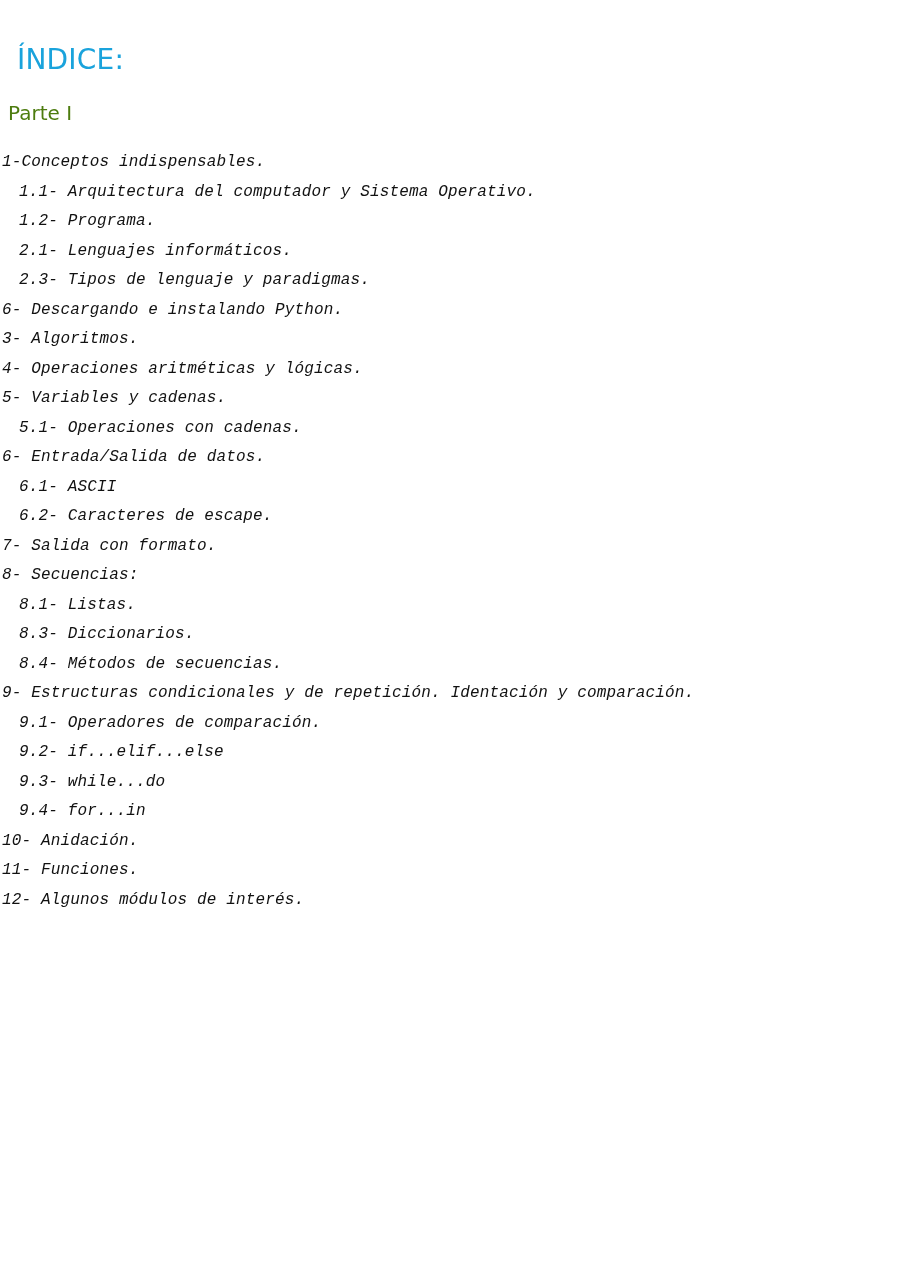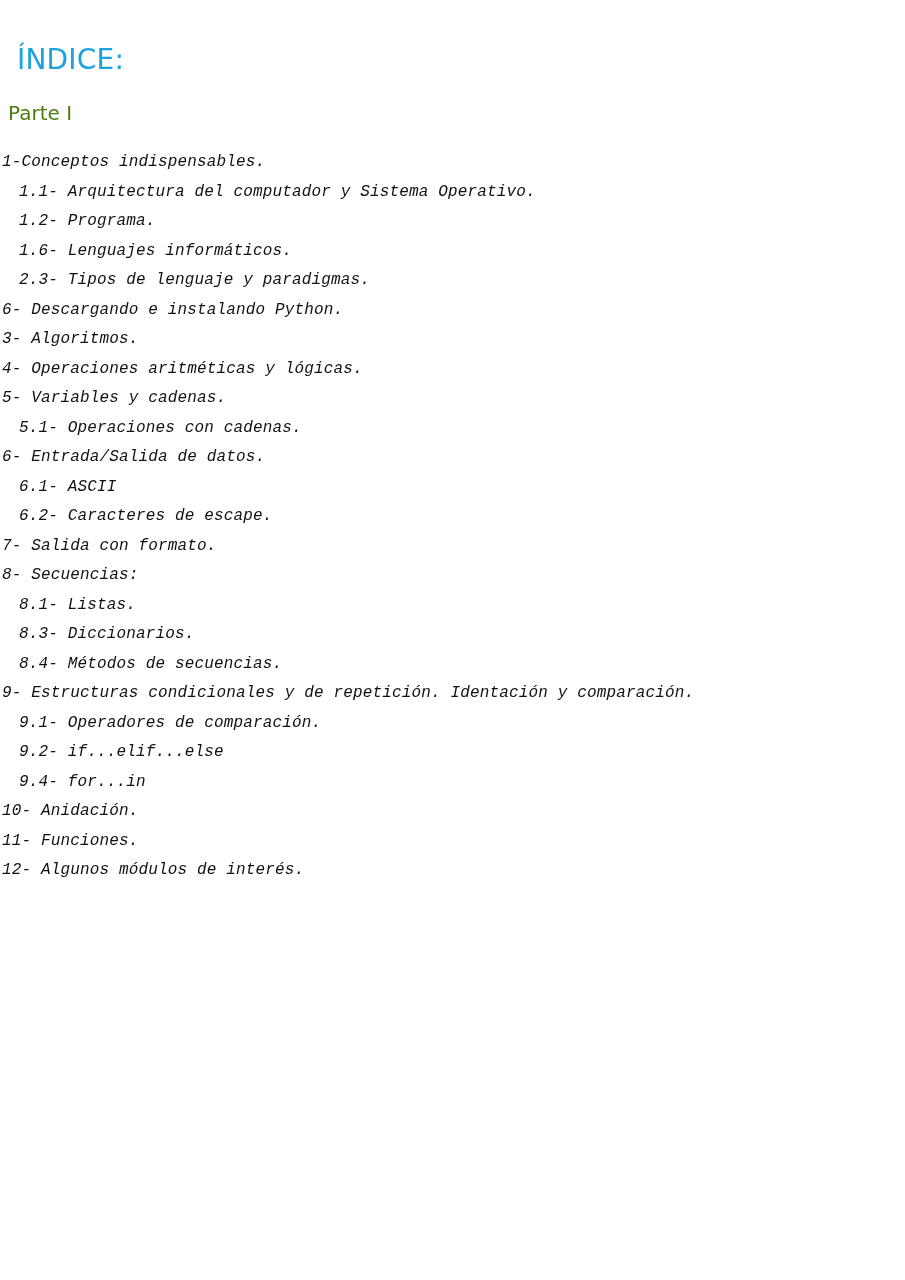--- a/index.html
+++ b/index.html
@@ -60,35 +60,36 @@
 </head>
 <body>
 
 <h1 class="page-title">ÍNDICE:</h1>
 <h2 class="part-title">Parte I</h2>
 
 <ul class="toc">
   <li class="toc-item level-1">1-Conceptos indispensables.</li>
   <li class="toc-item level-2">1.1- Arquitectura del computador y Sistema Operativo.</li>
   <li class="toc-item level-2">1.2- Programa.</li>
-  <li class="toc-item level-2">1.6- Lenguajes informáticos.</li>
+  <li class="toc-item level-2">2.1- Lenguajes informáticos.</li>
   <li class="toc-item level-2">2.3- Tipos de lenguaje y paradigmas.</li>
   <li class="toc-item level-1">6- Descargando e instalando Python.</li>
   <li class="toc-item level-1">3- Algoritmos.</li>
   <li class="toc-item level-1">4- Operaciones aritméticas y lógicas.</li>
   <li class="toc-item level-1">5- Variables y cadenas.</li>
   <li class="toc-item level-2">5.1- Operaciones con cadenas.</li>
   <li class="toc-item level-1">6- Entrada/Salida de datos.</li>
   <li class="toc-item level-2">6.1- ASCII</li>
   <li class="toc-item level-2">6.2- Caracteres de escape.</li>
   <li class="toc-item level-1">7- Salida con formato.</li>
   <li class="toc-item level-1">8- Secuencias:</li>
   <li class="toc-item level-2">8.1- Listas.</li>
   <li class="toc-item level-2">8.3- Diccionarios.</li>
   <li class="toc-item level-2">8.4- Métodos de secuencias.</li>
   <li class="toc-item level-1">9- Estructuras condicionales y de repetición. Identación y comparación.</li>
   <li class="toc-item level-2">9.1- Operadores de comparación.</li>
   <li class="toc-item level-2">9.2- if...elif...else</li>
+  <li class="toc-item level-2">9.3- while...do</li>
   <li class="toc-item level-2">9.4- for...in</li>
   <li class="toc-item level-1">10- Anidación.</li>
   <li class="toc-item level-1">11- Funciones.</li>
   <li class="toc-item level-1">12- Algunos módulos de interés.</li>
 </ul>
 
 </body></html>

